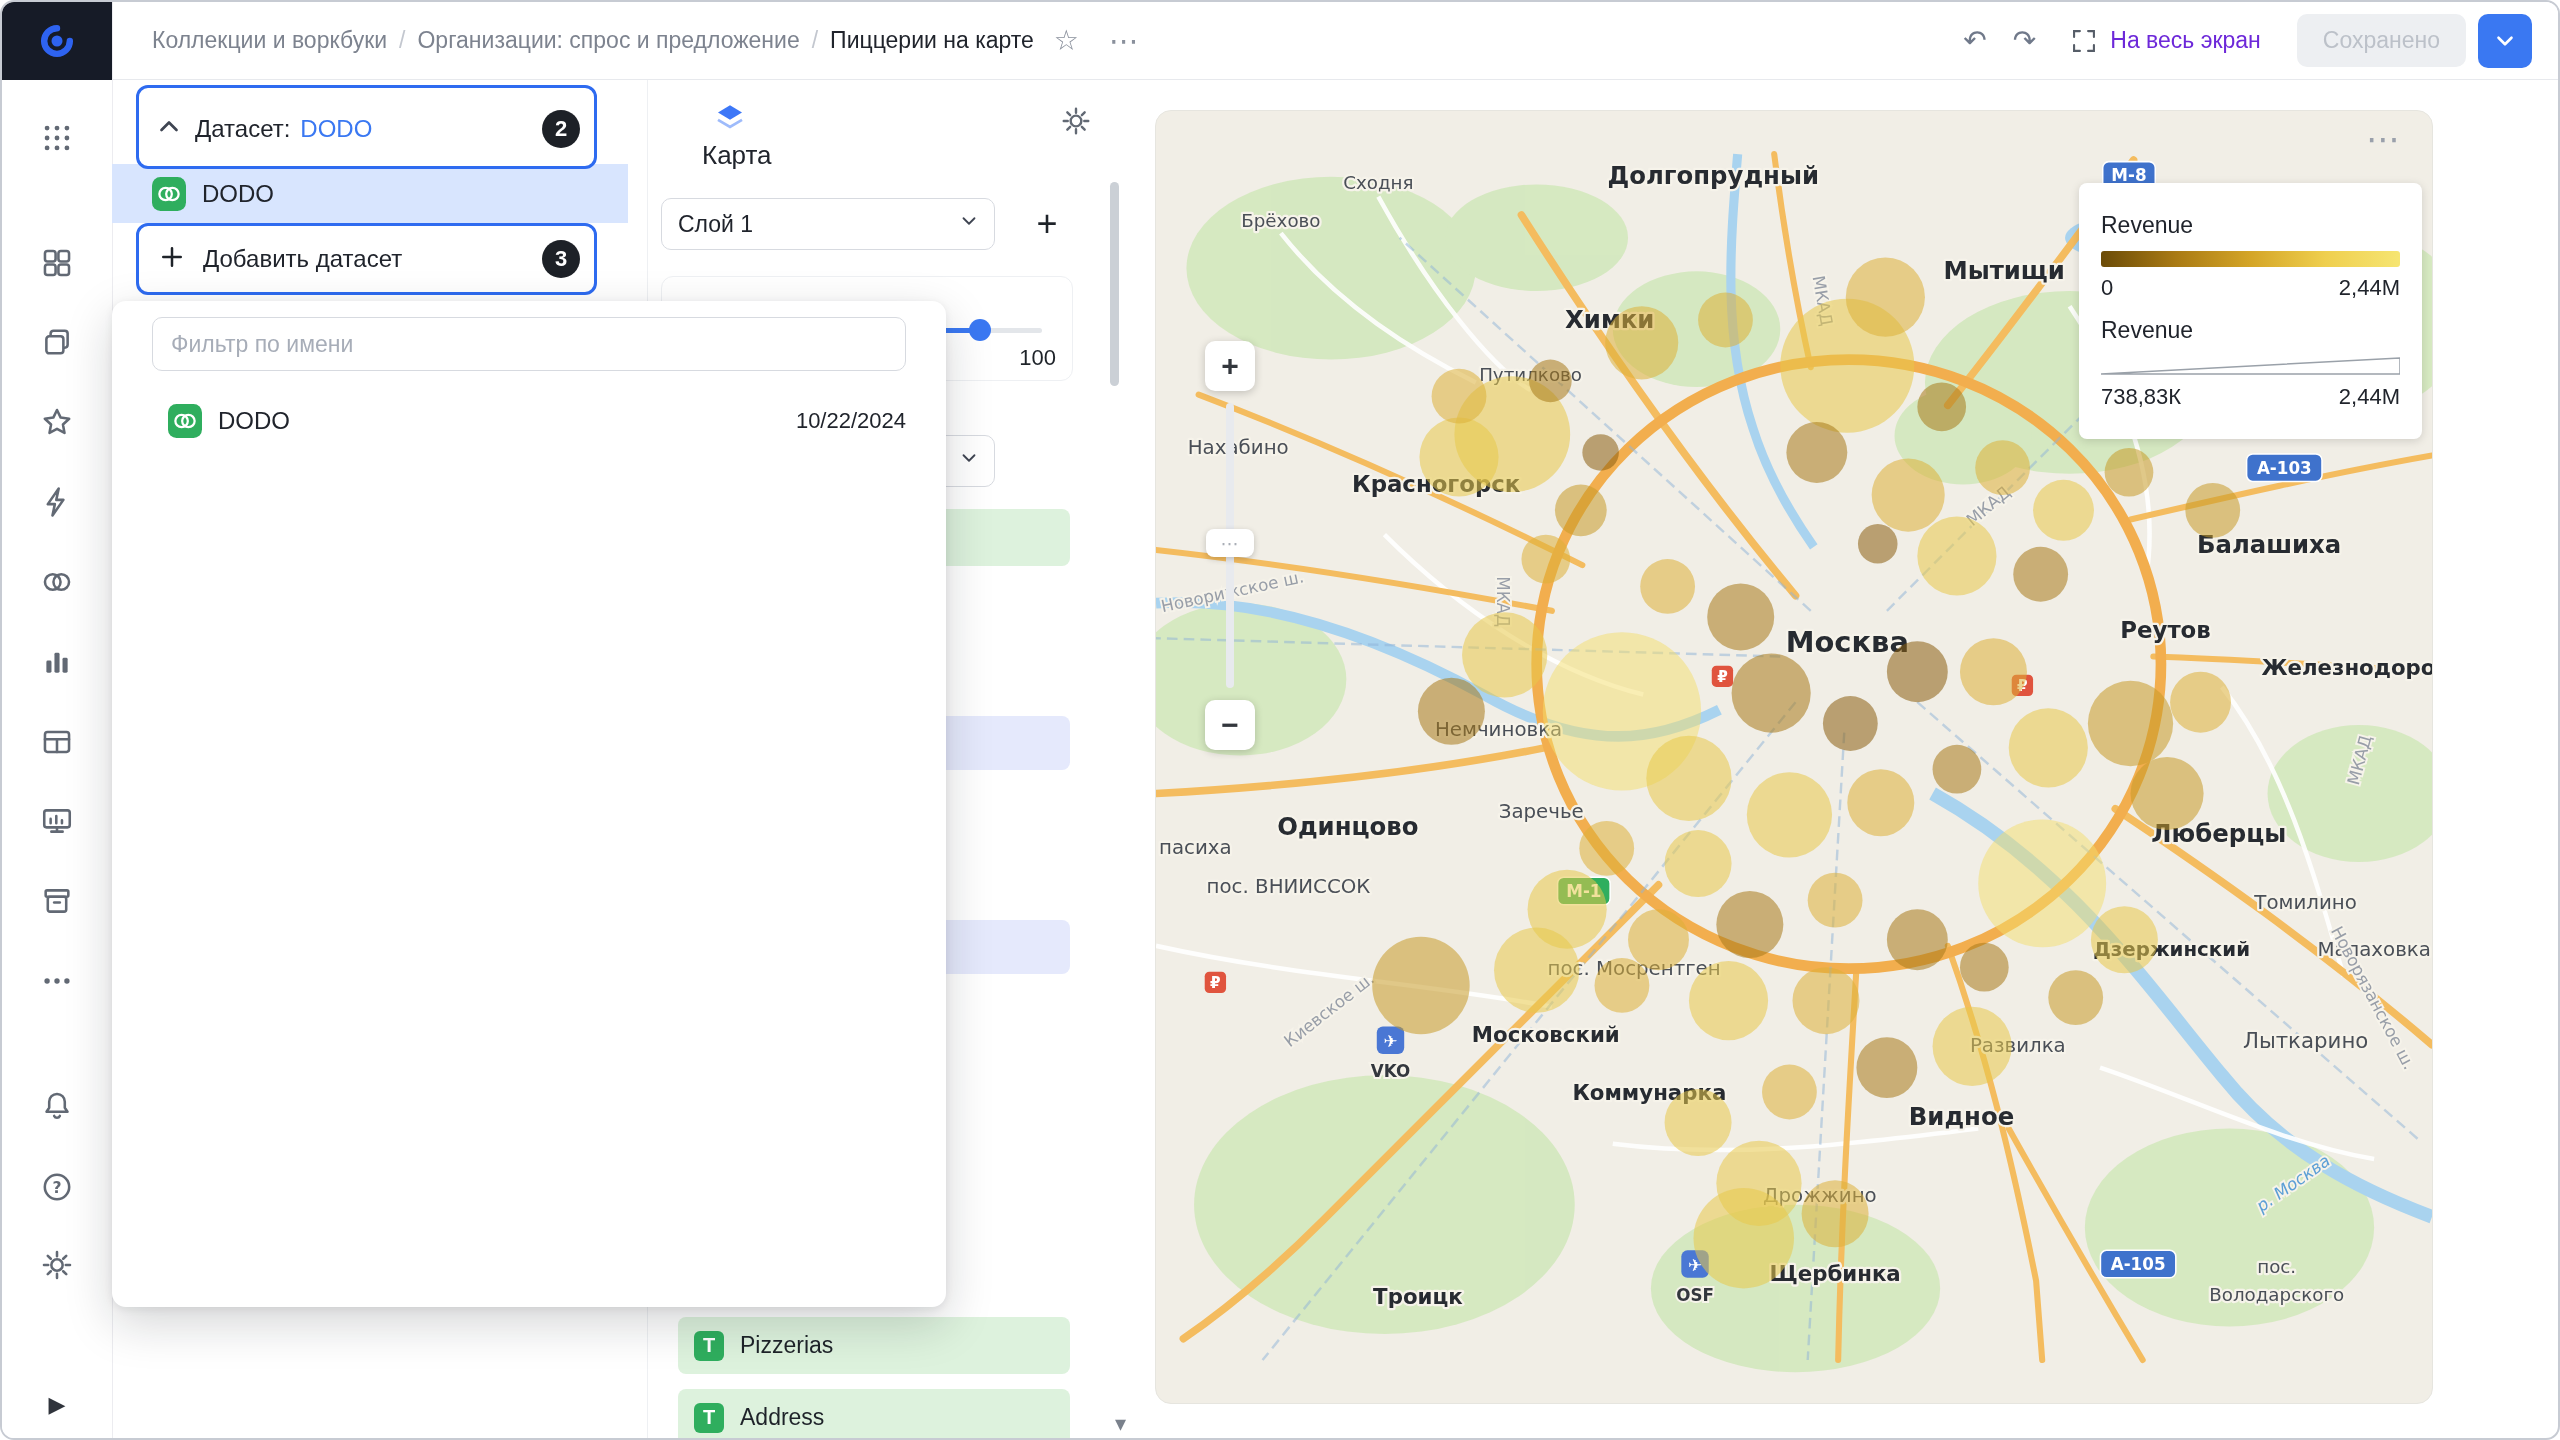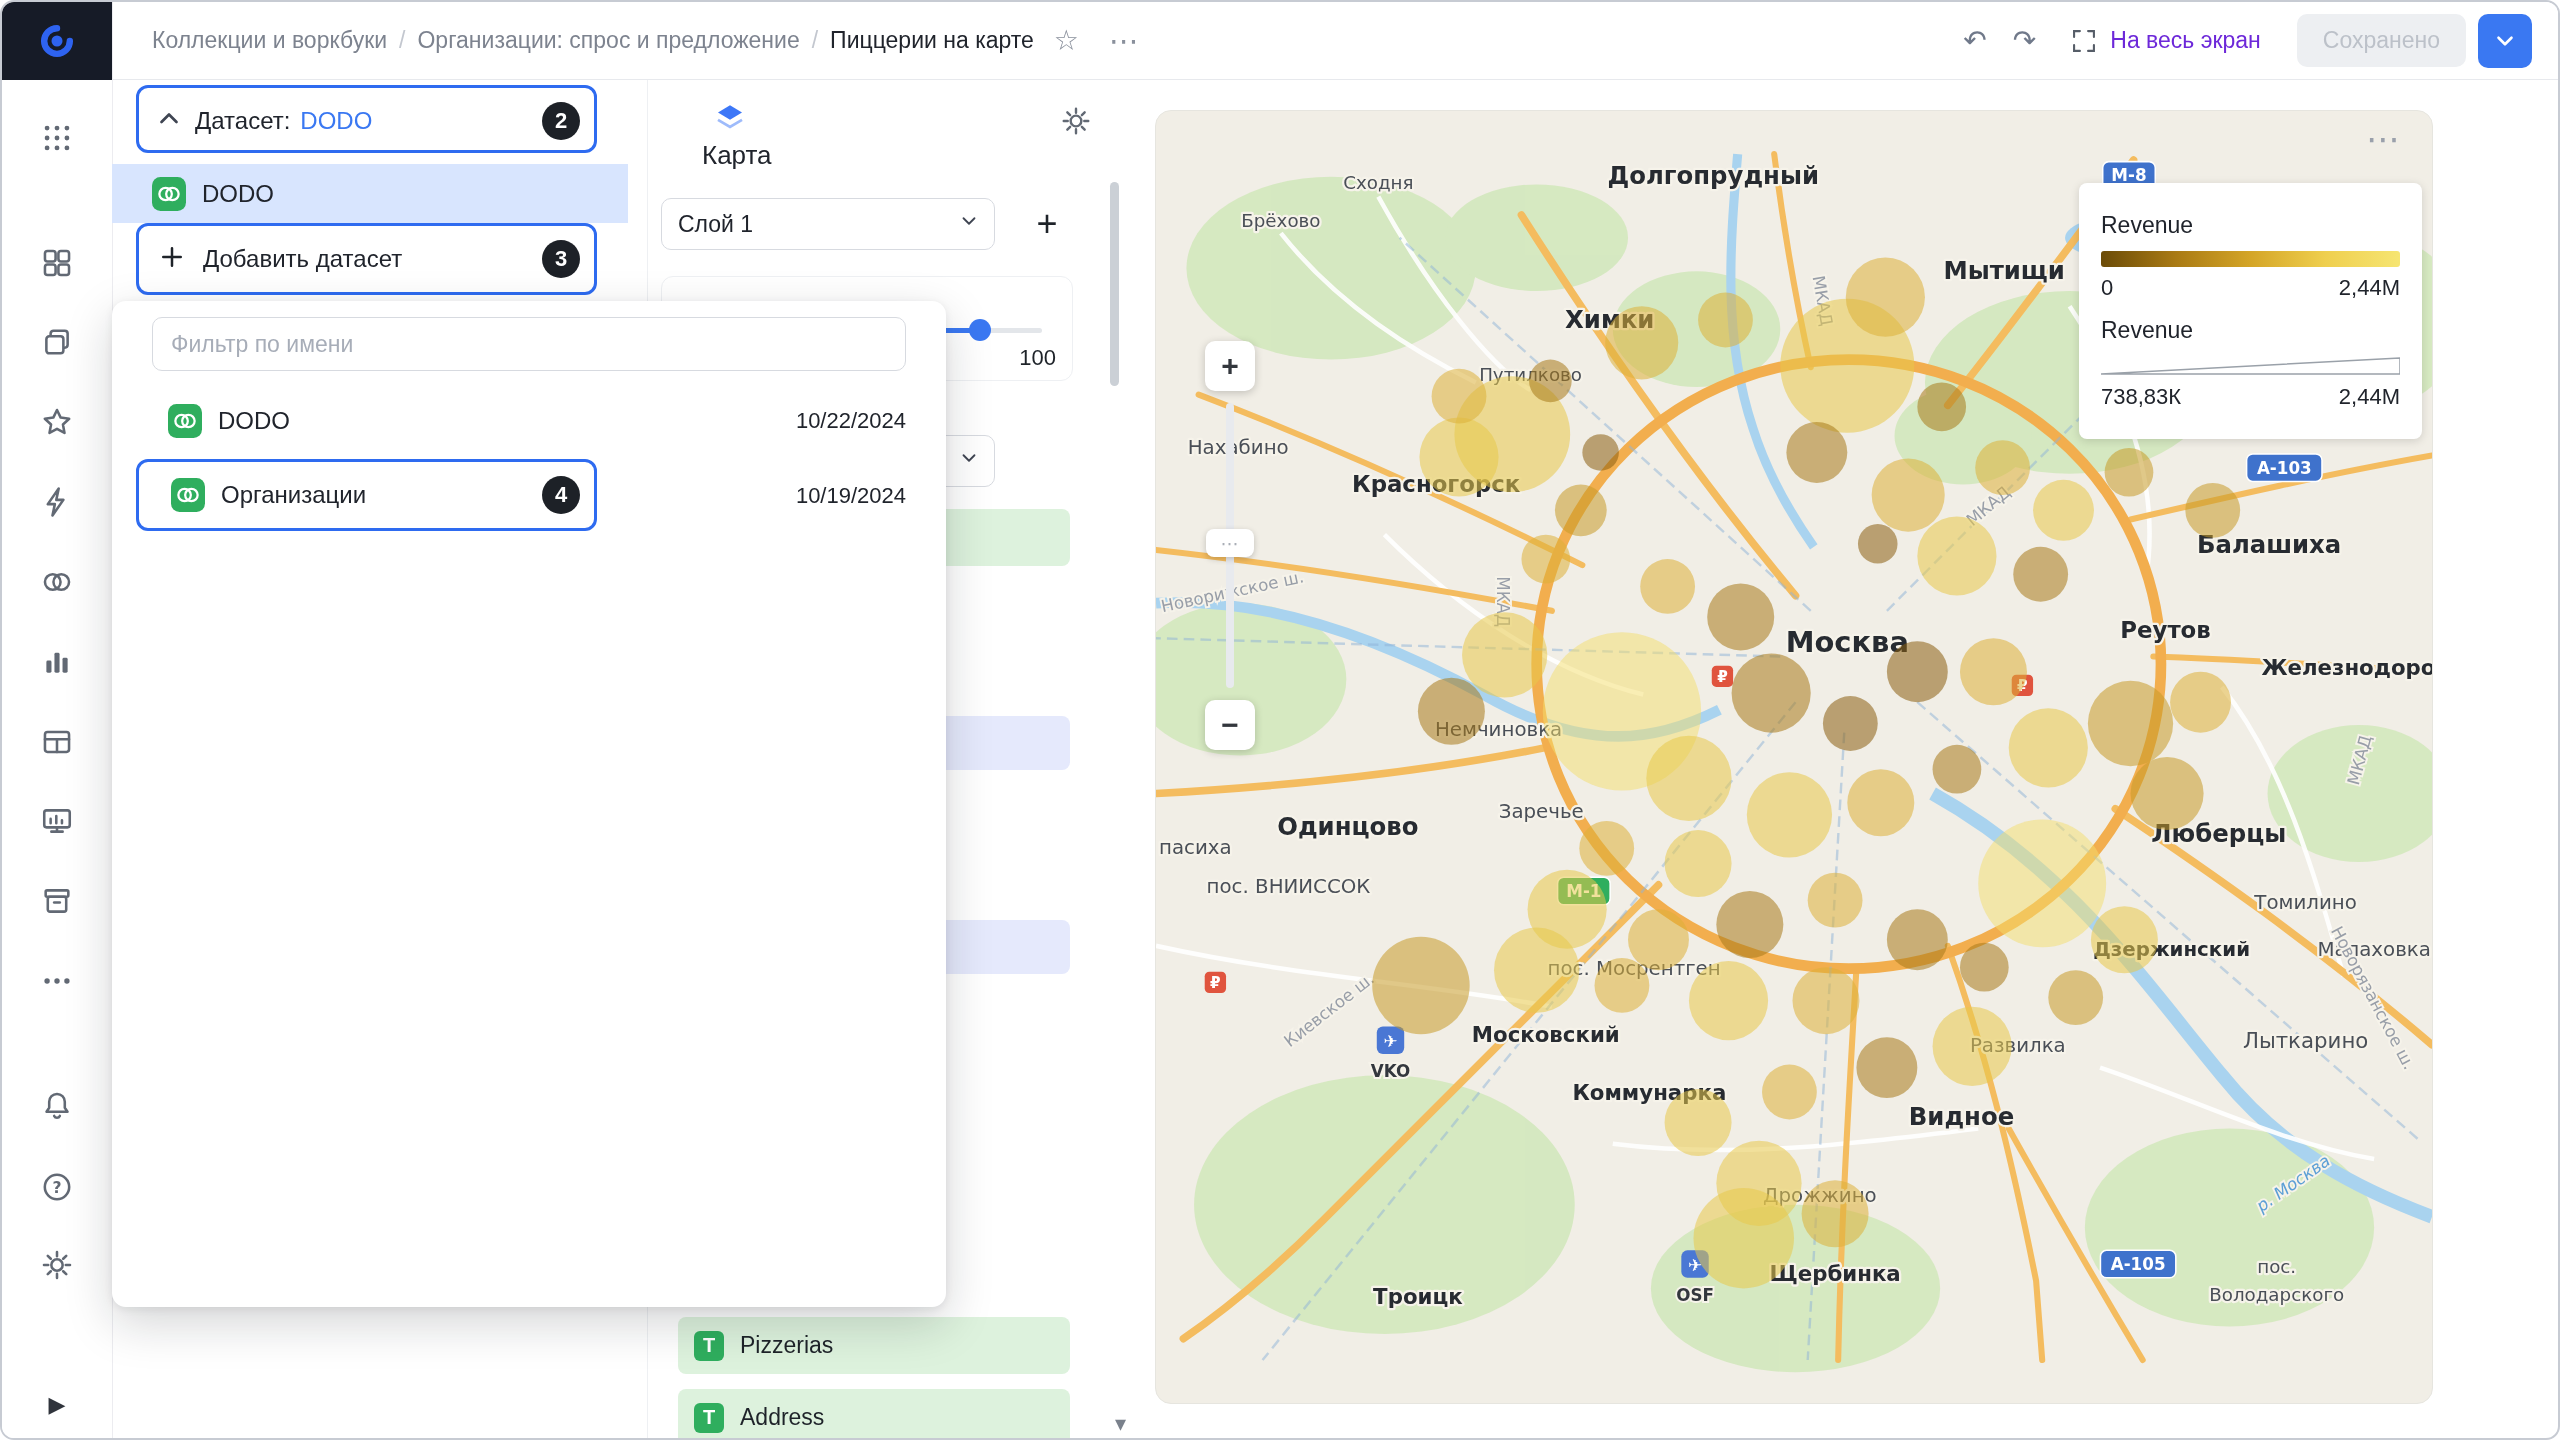--- a/index.html
+++ b/index.html
@@ -24,21 +24,21 @@
   .tb-undo,.tb-redo{font-size:28px;color:#70798a;margin-left:26px;}
   .tb-expand{margin-left:34px;display:flex;align-items:center;}
   .tb-fs-label{font-size:23px;color:#6d28d9;margin-left:12px;white-space:nowrap;}
   .btn-saved{margin-left:36px;background:#edeff2;color:#bcc1c9;border:none;border-radius:10px;font-size:23px;
     padding:13px 26px;font-family:inherit;cursor:default;}
   .btn-primary-dd{margin-left:12px;width:54px;height:54px;background:#3a78f2;border:none;border-radius:10px;
     display:flex;align-items:center;justify-content:center;cursor:pointer;}
   
   .outline-box{position:absolute;border:3px solid var(--outline,#2e6bf0);border-radius:12px;background:#fff;
     display:flex;align-items:center;box-sizing:border-box;z-index:30;}
-  #dataset-header{left:134px;top:83px;width:461px;height:68px;padding:4px 14px 0 18px;cursor:pointer;}
+  #dataset-header{left:134px;top:83px;width:461px;height:84px;padding:4px 14px 0 18px;cursor:pointer;}
   .ds-label{font-size:24px;margin-left:14px;}
   .ds-name{font-size:24px;color:#3a78f2;margin-left:10px;}
   .num-badge{width:38px;height:38px;border-radius:50%;background:#1d2127;color:#fff;font-size:22px;font-weight:bold;
     display:flex;align-items:center;justify-content:center;margin-left:auto;flex:0 0 auto;}
   #dodo-selected{position:absolute;left:110px;top:162px;width:516px;height:59px;background:#d8e5fe;display:flex;
     align-items:center;padding-left:40px;box-sizing:border-box;cursor:pointer;z-index:25;}
   #add-dataset{left:134px;top:221px;width:461px;height:72px;padding:0 14px 0 18px;cursor:pointer;}
   .add-label{font-size:24px;margin-left:16px;}
   .ds-badge{width:34px;height:34px;flex:0 0 auto;}
   .row-name{font-size:24px;margin-left:16px;white-space:nowrap;}
@@ -339,32 +339,20 @@
     <input id="filter-input" placeholder="Фильтр по имени" style="">
     <div id="dd-rows">
         <div class="dd-row">
           <span class="ds-badge"><svg viewBox="0 0 24 24" width="34" height="34">
               <rect width="24" height="24" rx="6" fill="#2fae5e"></rect>
               <circle cx="9.6" cy="12" r="4.4" fill="none" stroke="#fff" stroke-width="1.6"></circle>
               <circle cx="14.4" cy="12" r="4.4" fill="none" stroke="#fff" stroke-width="1.6"></circle>
             </svg></span>
           <span class="row-name">DODO</span>
       <span class="dd-date">10/22/2024</span>
-        </div>
-        <div class="dd-row-hl">
-          <div class="hl-box">
-            <span class="ds-badge"><svg viewBox="0 0 24 24" width="34" height="34">
-                <rect width="24" height="24" rx="6" fill="#2fae5e"></rect>
-                <circle cx="9.6" cy="12" r="4.4" fill="none" stroke="#fff" stroke-width="1.6"></circle>
-                <circle cx="14.4" cy="12" r="4.4" fill="none" stroke="#fff" stroke-width="1.6"></circle>
-              </svg></span>
-      <span class="row-name">Организации</span>
-      <span class="num-badge">4</span>
-          </div>
-      <span class="dd-date-abs">10/19/2024</span>
         </div>
       </div>
   </div>
 
   <div class="map-wrap">
     <svg id="map-svg" viewBox="0 0 838 792">
       <rect width="838" height="792" fill="#f1eee6"></rect>
       <g opacity="0.8" fill="#cfe7b8">
         <ellipse cx="600" cy="150" rx="95" ry="60"></ellipse>
           <ellipse cx="770" cy="110" rx="90" ry="65"></ellipse>

